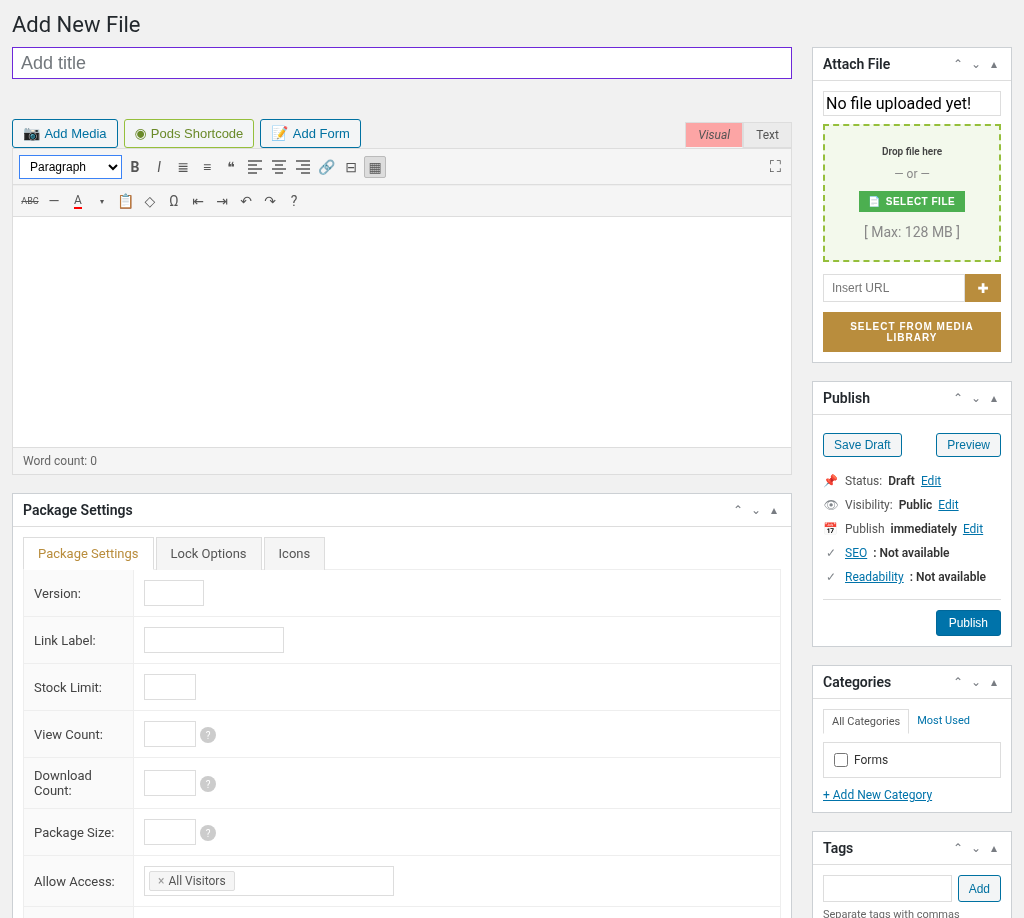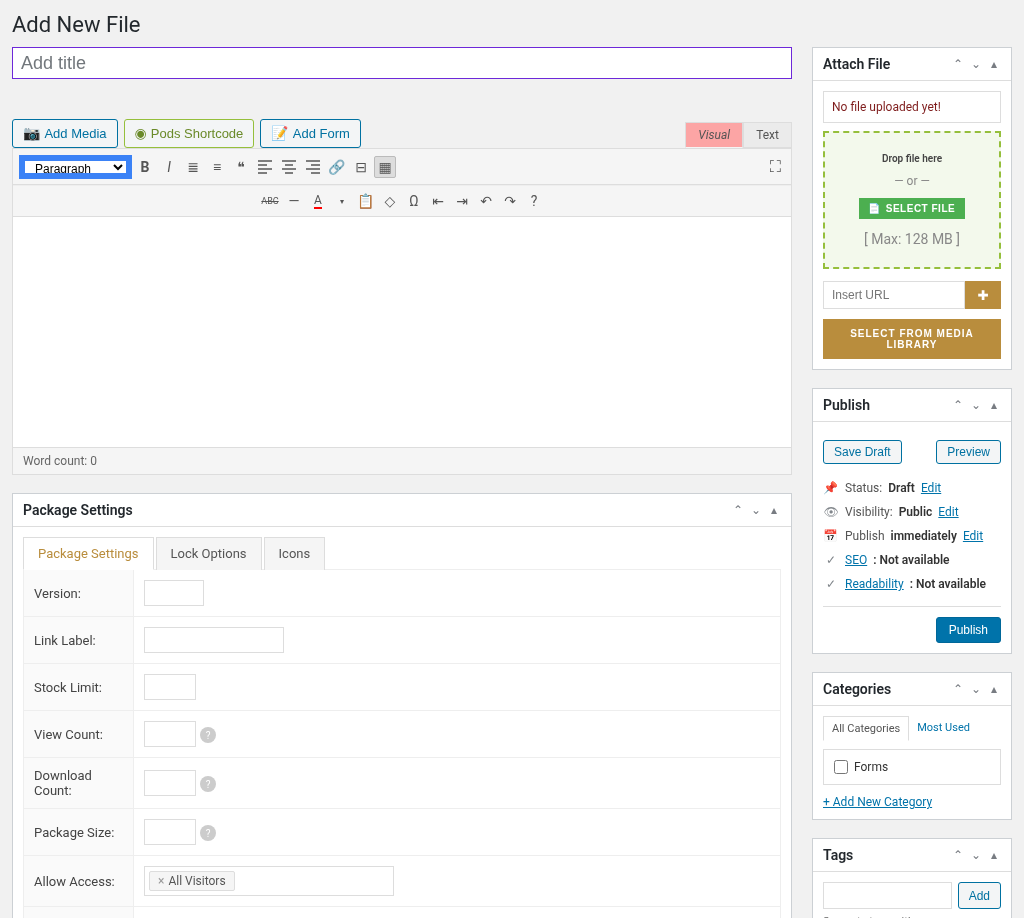--- a/index.html
+++ b/index.html
@@ -12,25 +12,25 @@
 .title-input::placeholder { color: #72777c; }
 .media-btns { margin-top: 40px; margin-bottom: 6px; display: flex; gap: 6px; align-items: center; }
 .btn { display: inline-flex; align-items: center; gap: 4px; padding: 3px 10px; border: 1px solid #0071a1; background: #f3f5f6; color: #0071a1; border-radius: 3px; font-size: 13px; cursor: pointer; text-decoration: none; line-height: 1.5; }
 .btn .icon { font-size: 14px; }
 .pods-btn { border-color: #95bf3b; color: #6a8a29; }
 .editor-tabs { float: right; display: flex; }
 .editor-tab { padding: 5px 12px; background: #ebebeb; border: 1px solid #ddd; color: #555; font-size: 12px; cursor: pointer; }
 .editor-tab.active { background: #fca5a5; border-bottom-color: #f5f5f5; font-style: italic; }
 .editor-wrap { background: #fff; border: 1px solid #ddd; }
 .toolbar { display: flex; align-items: center; gap: 2px; padding: 4px 6px; border-bottom: 1px solid #ddd; background: #f5f5f5; flex-wrap: wrap; }
-.toolbar select { height: 24px; font-size: 12px; border: 6px solid #3b82f6; background: #fff; padding: 0 18px 0 6px; }
+.toolbar select { height: 24px; font-size: 12px; border: 1px solid #3b82f6; background: #fff; padding: 0 18px 0 6px; }
 .tb-btn { width: 22px; height: 22px; display: inline-flex; align-items: center; justify-content: center; color: #555; cursor: pointer; font-size: 14px; border-radius: 2px; }
 .tb-btn.active { background: #ddd; border: 1px solid #bbb; }
 .tb-btn svg { width: 16px; height: 16px; }
-.toolbar-row2 { border-top: 1px solid #eee; justify-content: center; }
+.toolbar-row2 { border-top: 1px solid #eee; }
 .editor-content { min-height: 230px; background: #fff; }
 .fullscreen-ic { margin-left: auto; color: #555; cursor: pointer; font-size: 16px; padding: 4px; }
 .word-count { padding: 6px 10px; background: #f5f5f5; border-top: 1px solid #ddd; color: #666; font-size: 12px; }
 
 .postbox { background: #fff; border: 1px solid #ccd0d4; margin-top: 18px; }
 .postbox-header { display: flex; align-items: center; justify-content: space-between; padding: 8px 10px; border-bottom: 1px solid #ddd; }
 .postbox-header h2 { font-size: 14px; font-weight: 600; color: #23282d; }
 .header-ctrls { display: flex; gap: 4px; color: #787c82; }
 .header-ctrls span { cursor: pointer; font-size: 12px; width: 14px; text-align: center; }
 
@@ -44,21 +44,21 @@
 .pkg-table input[type=text] { border: 1px solid #ddd; padding: 4px 6px; width: 60px; height: 26px; }
 .pkg-table input.wide { width: 140px; }
 .help-ic { display: inline-flex; width: 16px; height: 16px; border-radius: 50%; background: #ccc; color: #fff; align-items: center; justify-content: center; font-size: 10px; margin-left: 4px; }
 .tag-pill { display: inline-flex; align-items: center; gap: 4px; border: 1px solid #ddd; background: #f5f5f5; padding: 2px 8px; border-radius: 2px; font-size: 12px; color: #555; }
 .tag-pill .x { color: #999; cursor: pointer; }
 .tmpl-select { width: 100%; border: 1px solid #ddd; background: #fff; padding: 6px 8px; color: #666; display: flex; justify-content: space-between; align-items: center; cursor: pointer; }
 
 
 .side-col .postbox { margin-top: 0; margin-bottom: 18px; }
 .side-body { padding: 10px; }
-.no-file { border: 1px solid #ddd; padding: 8px; color: #7f1d1d; font-size: 12px; text-align: left; margin-bottom: 8px; }
+.no-file { border: 1px solid #ddd; padding: 2px; color: #000000; font-size: 16px; text-align: left; margin-bottom: 8px; }
 .drop-zone { border: 2px dashed #95bf3b; background: #f3f9ec; padding: 20px 10px; text-align: center; color: #444; }
 .drop-zone .drop-title { font-weight: 600; font-size: 10px; margin-bottom: 10px; }
 .drop-zone .or { color: #888; font-size: 12px; margin-bottom: 10px; }
 .select-file-btn { background: #4caf50; color: #fff; border: none; padding: 5px 10px; font-size: 10px; letter-spacing: 0.5px; font-weight: 600; cursor: pointer; display: inline-flex; align-items: center; gap: 4px; }
 .drop-zone .max { color: #888; font-size: 14px; margin-top: 12px; }
 .url-row { display: flex; margin-top: 12px; }
 .url-row input { flex: 1; border: 1px solid #ddd; padding: 6px 8px; font-size: 12px; min-width: 0; }
 .url-row button { width: 36px; background: #b98d3d; border: none; color: #fff; cursor: pointer; display: flex; align-items: center; justify-content: center; }
 .media-lib-btn { width: 100%; margin-top: 10px; background: #b98d3d; color: #fff; border: none; padding: 9px; font-size: 10px; letter-spacing: 1px; font-weight: 600; cursor: pointer; }
 

